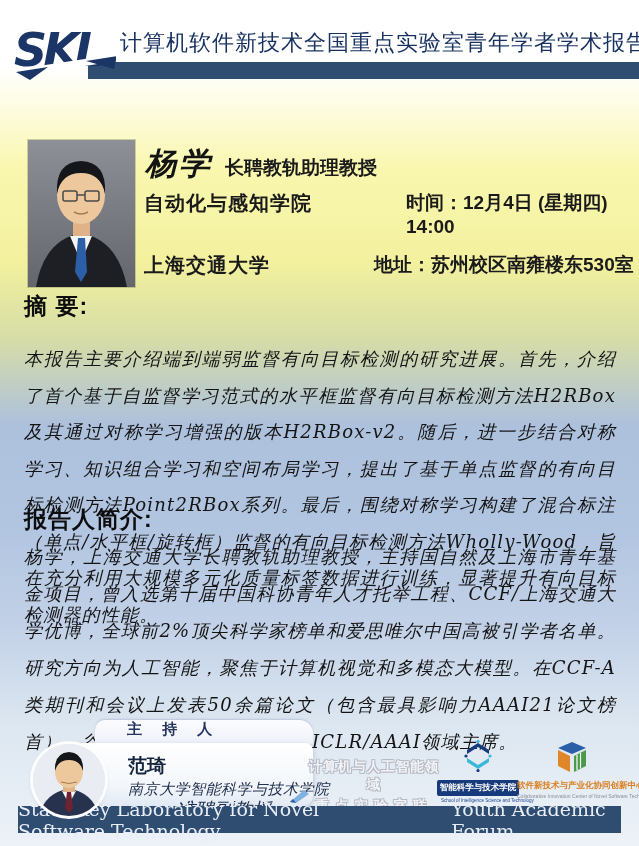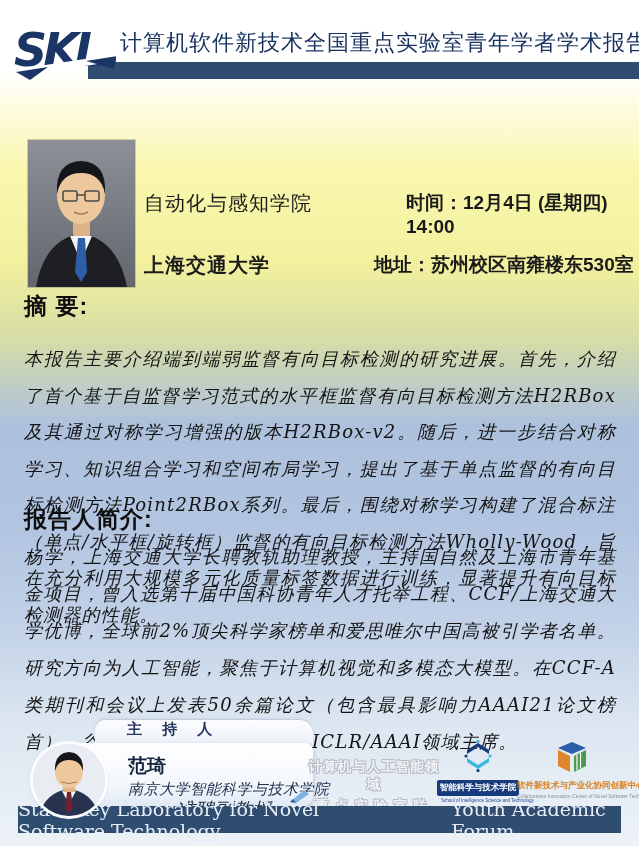--- a/index.html
+++ b/index.html
@@ -29,21 +29,21 @@
   .poster-title {
     position:absolute; left:0; right:0; top:80px; text-align:center;
     font-size:33px; font-weight:bold; color:#0d0d0d; letter-spacing:1px;
   }
 
   
   .speaker-photo { position:absolute; left:28px; top:140px; width:107px; height:147px; box-shadow:0 0 0 1px rgba(120,120,90,.35); }
   .speaker-name-row { position:absolute; left:145px; top:143px; display:flex; align-items:baseline; gap:12px; }
   .speaker-name { font-family:"DejaVu Serif", serif; font-style:italic; font-weight:bold; font-size:31px; color:#141414; letter-spacing:3px; }
   .speaker-title { font-size:19px; font-weight:bold; color:#1a1a1a; }
-  .speaker-dept  { position:absolute; left:144px; top:190px; font-size:20px; font-weight:normal; color:#1a1a1a; letter-spacing:1px; }
+  .speaker-dept  { position:absolute; left:144px; top:190px; font-size:20px; font-weight:bold; color:#1a1a1a; letter-spacing:1px; }
   .speaker-univ  { position:absolute; left:144px; top:252px; font-size:20px; font-weight:bold; color:#1a1a1a; letter-spacing:1px; }
   .meta-time { position:absolute; left:374px; top:190px; font-size:19px; font-weight:bold; color:#1a1a1a;padding-left:32px; }
   .meta-addr { position:absolute; left:374px; top:252px; font-size:19px; font-weight:bold; color:#1a1a1a; }
 
   
   .sec-heading { position:absolute; left:24px; font-size:23px; font-weight:bold; color:#0d0d0d; letter-spacing:1px; }
   .abstract-heading { top:291px; }
   .bio-heading { top:504px; }
   .sec-body {
     position:absolute; left:24px; width:592px;
@@ -142,20 +142,24 @@
       <ellipse cx="53" cy="55" rx="24" ry="29" fill="#eec89d"></ellipse>
       <path d="M29 54 Q27 22 53 21 Q79 22 77 54 Q73 33 53 33 Q33 33 29 54 Z" fill="#15161a"></path>
       <g stroke="#4a4a4a" stroke-width="1.5" fill="none">
         <rect x="35" y="51" width="14" height="10" rx="2"></rect>
         <rect x="57" y="51" width="14" height="10" rx="2"></rect>
         <line x1="49" y1="55" x2="57" y2="55"></line>
       </g>
       <path d="M46 72 Q53 76 60 72" stroke="#a67a55" stroke-width="1.5" fill="none"></path>
     </svg>
   </div>
+  <div class="speaker-name-row">
+    <span class="speaker-name">杨学</span>
+    <span class="speaker-title">长聘教轨助理教授</span>
+  </div>
   <div class="speaker-dept">自动化与感知学院</div>
   <div class="speaker-univ">上海交通大学</div>
   <div class="meta-time"><span>时间：</span><span>12月4日 (星期四)  14:00</span></div>
   <div class="meta-addr"><span>地址：</span><span>苏州校区南雍楼东530室</span></div>
 
   <div class="sec-heading abstract-heading">摘 要:</div>
   <div class="sec-body abstract-body">本报告主要介绍端到端弱监督有向目标检测的研究进展。首先，介绍了首个基于自监督学习范式的水平框监督有向目标检测方法H2RBox及其通过对称学习增强的版本H2RBox-v2。随后，进一步结合对称学习、知识组合学习和空间布局学习，提出了基于单点监督的有向目标检测方法Point2RBox系列。最后，围绕对称学习构建了混合标注（单点/水平框/旋转框）监督的有向目标检测方法Wholly-Wood，旨在充分利用大规模多元化质量标签数据进行训练，显著提升有向目标检测器的性能。</div>
 
   <div class="sec-heading bio-heading">报告人简介:</div>
   <div class="sec-body bio-body">杨学，上海交通大学长聘教轨助理教授，主持国自然及上海市青年基金项目，曾入选第十届中国科协青年人才托举工程、CCF/上海交通大学优博，全球前2%顶尖科学家榜单和爱思唯尔中国高被引学者名单。研究方向为人工智能，聚焦于计算机视觉和多模态大模型。在CCF-A类期刊和会议上发表50余篇论文（包含最具影响力AAAI21论文榜首），谷歌学术引用超过万次，任ICLR/AAAI领域主席。</div>

